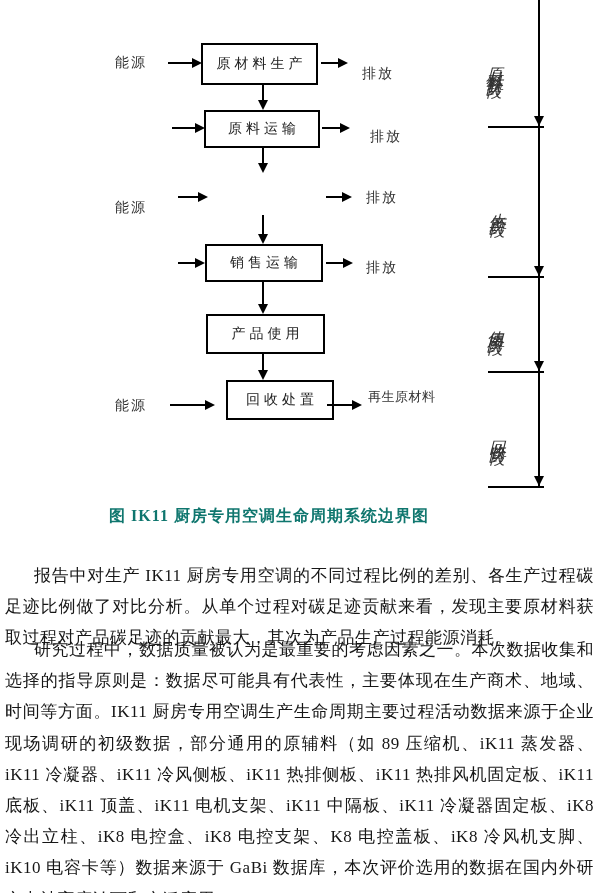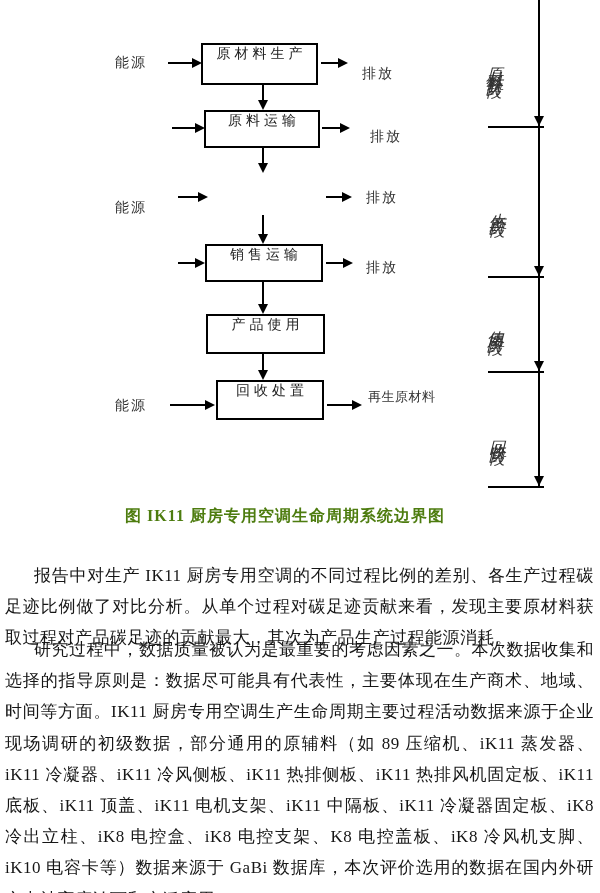--- a/index.html
+++ b/index.html
@@ -5,21 +5,21 @@
   html,body { margin:0; padding:0; background:#ffffff; }
   .page {
     position:relative; width:600px; height:893px; background:#ffffff;
     font-family:"Liberation Serif","DejaVu Serif",serif; color:#111;
     overflow:hidden;
   }
   
   .flowchart { position:absolute; left:0; top:0; width:600px; height:500px; }
   .fbox {
     position:absolute; border:2px solid #000; box-sizing:border-box;
-    display:flex; justify-content:center;
+    display:flex; align-items:center; justify-content:center;
     font-size:14px; letter-spacing:4px; text-indent:4px; color:#222;
     background:#fff;
   }
   .harrow { position:absolute; height:2px; background:#000; }
   .harrow::after {
     content:""; position:absolute; right:-10px; top:-4px; width:0; height:0;
     border-left:10px solid #000; border-top:5px solid transparent; border-bottom:5px solid transparent;
   }
   .varrow { position:absolute; width:2px; background:#000; }
   .varrow::after {
@@ -35,22 +35,22 @@
     position:absolute; width:0; height:0;
     border-top:10px solid #000; border-left:5px solid transparent; border-right:5px solid transparent;
   }
   .stage {
     position:absolute; writing-mode:vertical-rl; text-orientation:upright;
     font-style:italic; font-size:16px; letter-spacing:3px; color:#333;
     display:flex; align-items:center; justify-content:center; line-height:1;
   }
   
   .caption {
-    position:absolute; left:16px; width:538px; text-align:center;
-    font-weight:bold; font-size:16px; letter-spacing:1px; color:#4d7c0f;
+    position:absolute; left:0; width:538px; text-align:center;
+    font-weight:bold; font-size:16px; letter-spacing:1px; color:#0f766e;
   }
   .bodytext {
     position:absolute; left:5px; width:589px; margin:0;
     font-size:17px; line-height:31.2px; text-align:justify; text-indent:29px;
     color:#161616; letter-spacing:0.5px;
   }
 </style>
 </head>
 <body>
 
@@ -63,21 +63,21 @@
       </div>
     <div class="fbox" style="left:204px; top:110px; width:116px; height:38px;">
         <span>原料运输</span>
       </div>
     <div class="fbox" style="left:205px; top:244px; width:118px; height:38px;">
         <span>销售运输</span>
       </div>
     <div class="fbox" style="left:206px; top:314px; width:119px; height:40px;">
         <span>产品使用</span>
       </div>
-    <div class="fbox" style="left:216px; top:380px; width:108px; height:40px;">
+    <div class="fbox" style="left:226px; top:380px; width:108px; height:40px;">
         <span>回收处置</span>
       </div>
 
     <div class="varrow" style="left:262px; top:85px;  height:15px;"></div>
     <div class="varrow" style="left:262px; top:148px; height:15px;"></div>
     <div class="varrow" style="left:262px; top:215px; height:19px;"></div>
     <div class="varrow" style="left:262px; top:282px; height:22px;"></div>
     <div class="varrow" style="left:262px; top:354px; height:16px;"></div>
 
     <div class="harrow" style="left:168px; top:62px;  width:24px;"></div>

